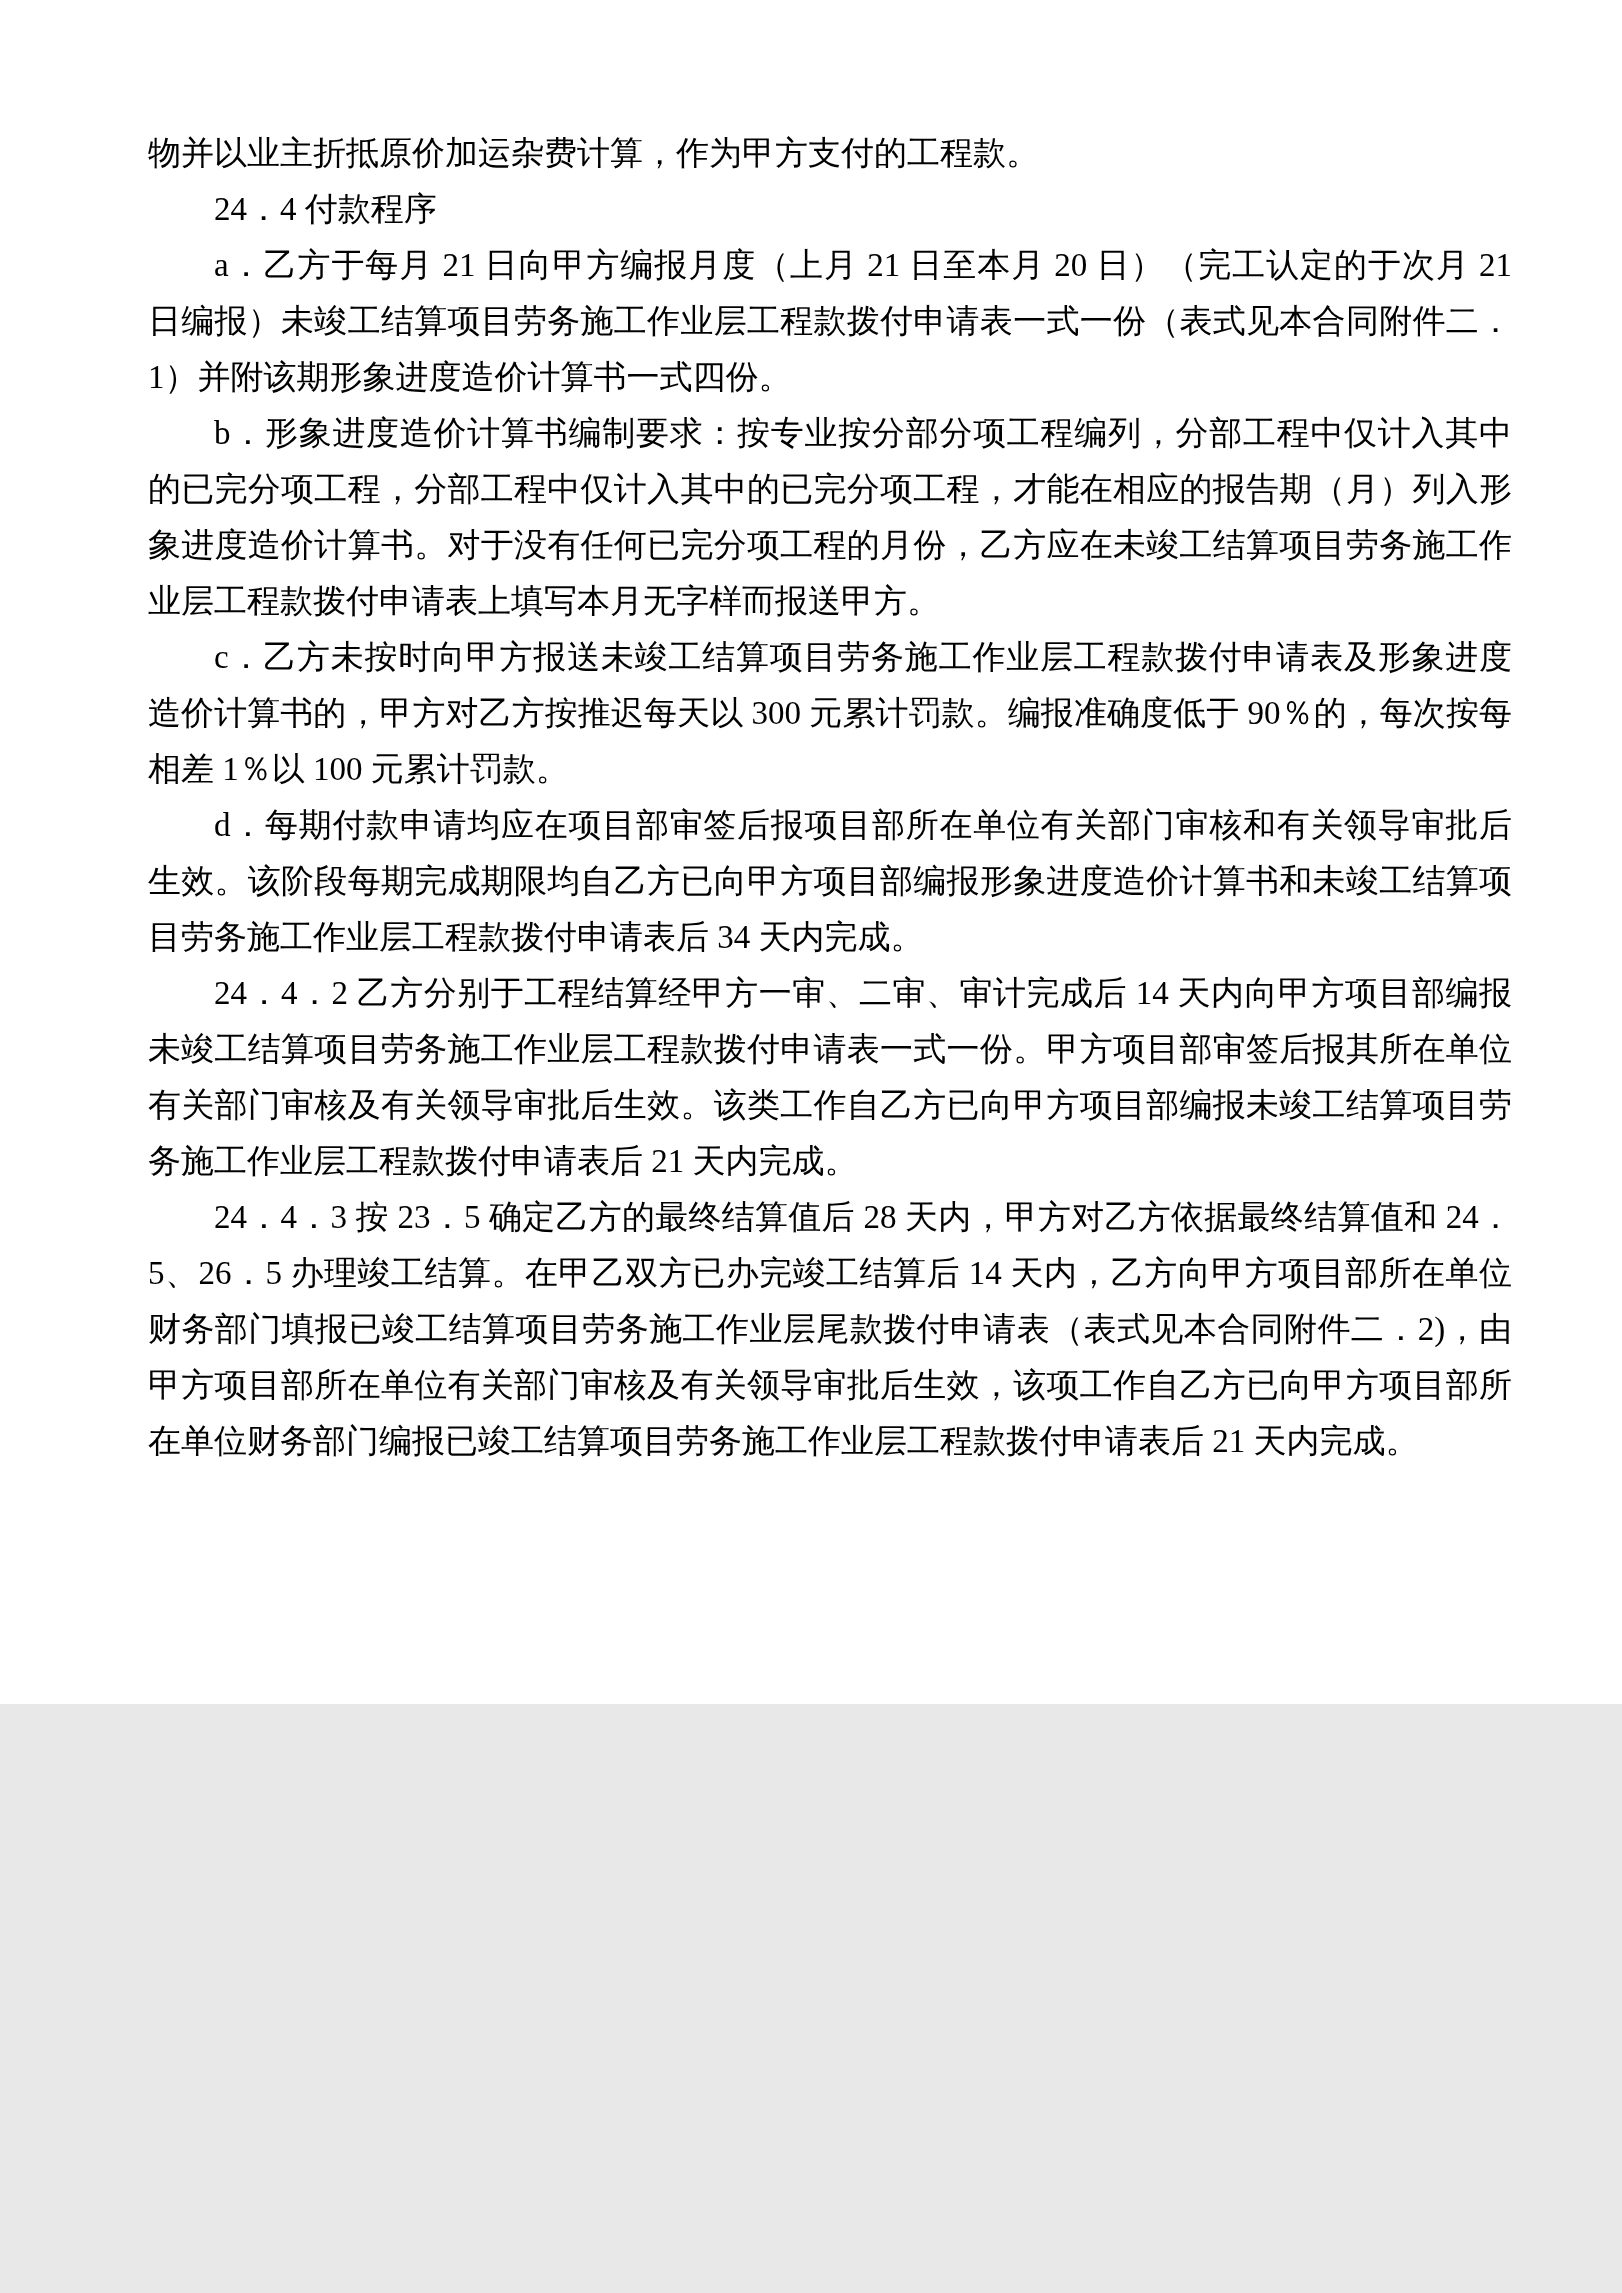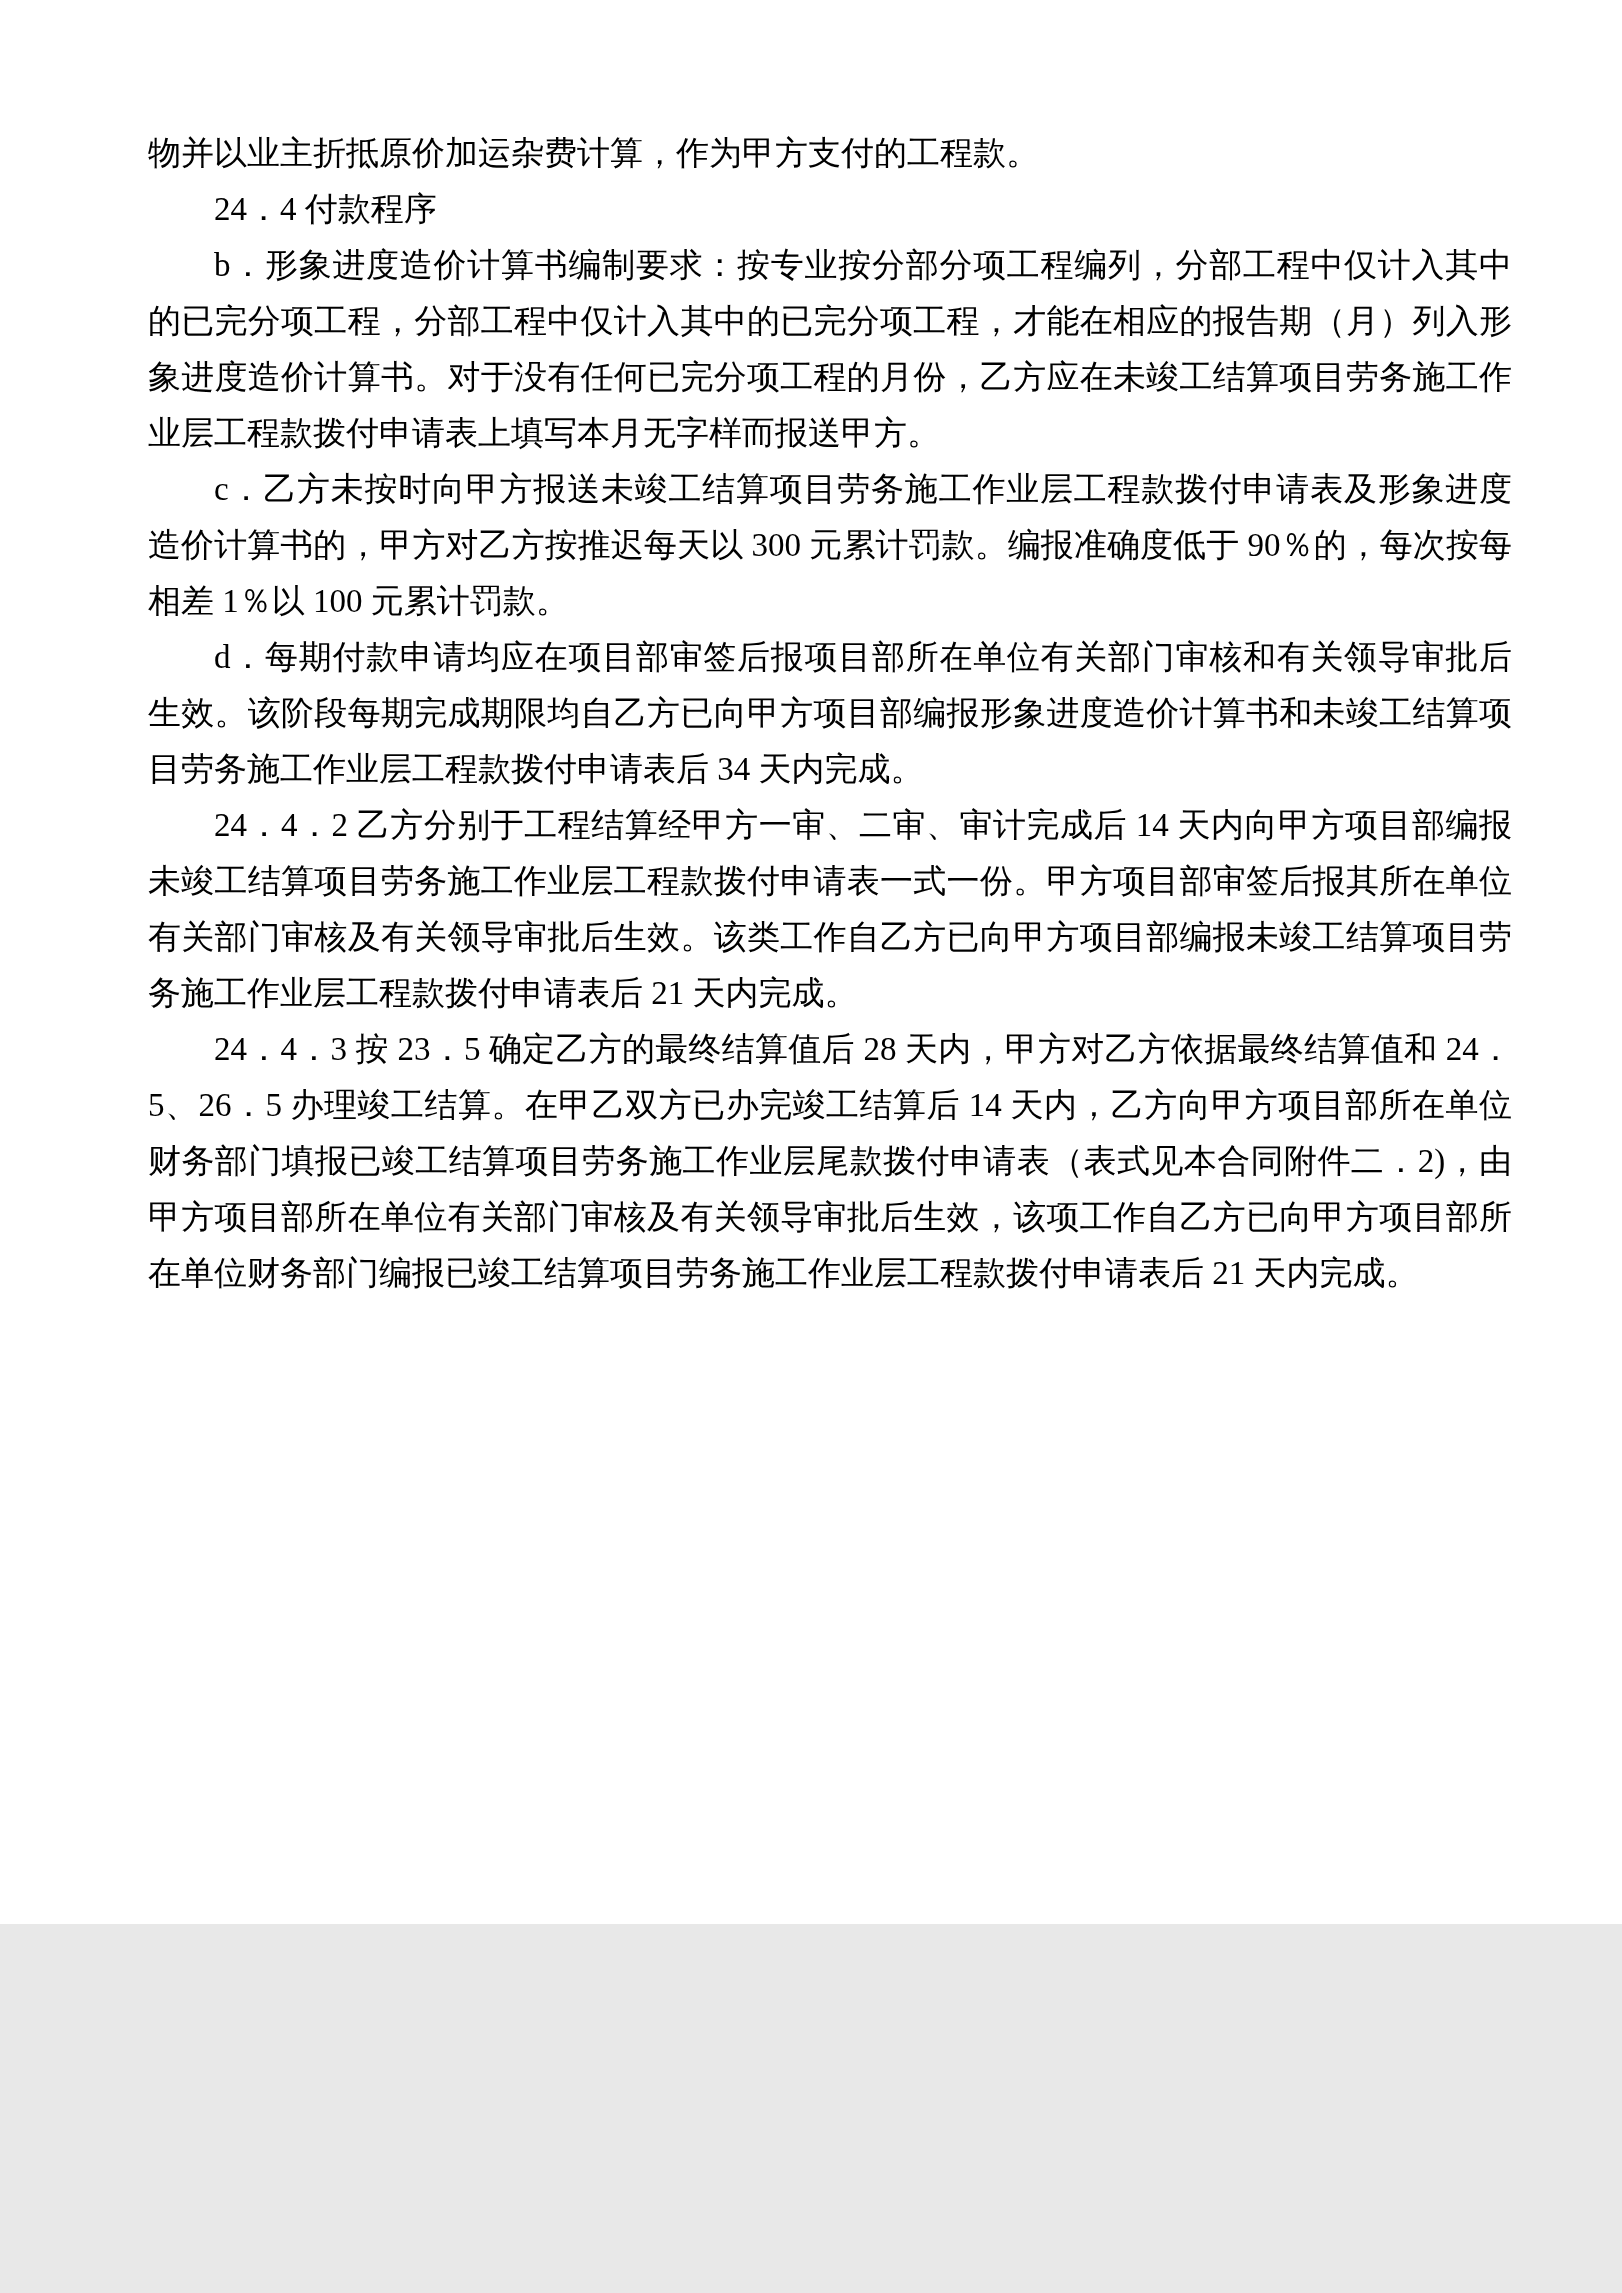--- a/index.html
+++ b/index.html
@@ -3,21 +3,21 @@
 <meta charset="utf-8">
 <style>
   html, body {
     margin: 0;
     padding: 0;
     background: #e8e8e8;
   }
   .page {
     position: relative;
     width: 1623px;
-    height: 1924px;
+    height: 1704px;
     margin: 0 auto;
     background: #ffffff;
     box-sizing: border-box;
     padding: 125px 111px 0 148px;
     font-family: "Liberation Serif", "DejaVu Serif", serif;
     font-size: 33px;
     line-height: 56px;
     color: #000000;
     text-align: justify;
     overflow: hidden;
@@ -31,19 +31,20 @@
   .para.no-indent {
     text-indent: 0;
   }
 </style>
 </head>
 <body>
 
 <div class="page">
   <p class="para no-indent">物并以业主折抵原价加运杂费计算，作为甲方支付的工程款。</p>
   <p class="para">24．4  付款程序</p>
+  <p class="para">a．乙方于每月 21 日向甲方编报月度（上月 21 日至本月 20 日）（完工认定的于次月 21 日编报）未竣工结算项目劳务施工作业层工程款拨付申请表一式一份（表式见本合同附件二．1）并附该期形象进度造价计算书一式四份。</p>
   <p class="para">b．形象进度造价计算书编制要求：按专业按分部分项工程编列，分部工程中仅计入其中的已完分项工程，分部工程中仅计入其中的已完分项工程，才能在相应的报告期（月）列入形象进度造价计算书。对于没有任何已完分项工程的月份，乙方应在未竣工结算项目劳务施工作业层工程款拨付申请表上填写本月无字样而报送甲方。</p>
   <p class="para">c．乙方未按时向甲方报送未竣工结算项目劳务施工作业层工程款拨付申请表及形象进度造价计算书的，甲方对乙方按推迟每天以 300 元累计罚款。编报准确度低于 90％的，每次按每相差 1％以 100 元累计罚款。</p>
   <p class="para">d．每期付款申请均应在项目部审签后报项目部所在单位有关部门审核和有关领导审批后生效。该阶段每期完成期限均自乙方已向甲方项目部编报形象进度造价计算书和未竣工结算项目劳务施工作业层工程款拨付申请表后 34 天内完成。</p>
   <p class="para">24．4．2  乙方分别于工程结算经甲方一审、二审、审计完成后 14 天内向甲方项目部编报未竣工结算项目劳务施工作业层工程款拨付申请表一式一份。甲方项目部审签后报其所在单位有关部门审核及有关领导审批后生效。该类工作自乙方已向甲方项目部编报未竣工结算项目劳务施工作业层工程款拨付申请表后 21 天内完成。</p>
   <p class="para">24．4．3  按 23．5 确定乙方的最终结算值后 28 天内，甲方对乙方依据最终结算值和 24．5、26．5 办理竣工结算。在甲乙双方已办完竣工结算后 14 天内，乙方向甲方项目部所在单位财务部门填报已竣工结算项目劳务施工作业层尾款拨付申请表（表式见本合同附件二．2)，由甲方项目部所在单位有关部门审核及有关领导审批后生效，该项工作自乙方已向甲方项目部所在单位财务部门编报已竣工结算项目劳务施工作业层工程款拨付申请表后 21 天内完成。</p>
 </div>
 
 
 </body></html>

